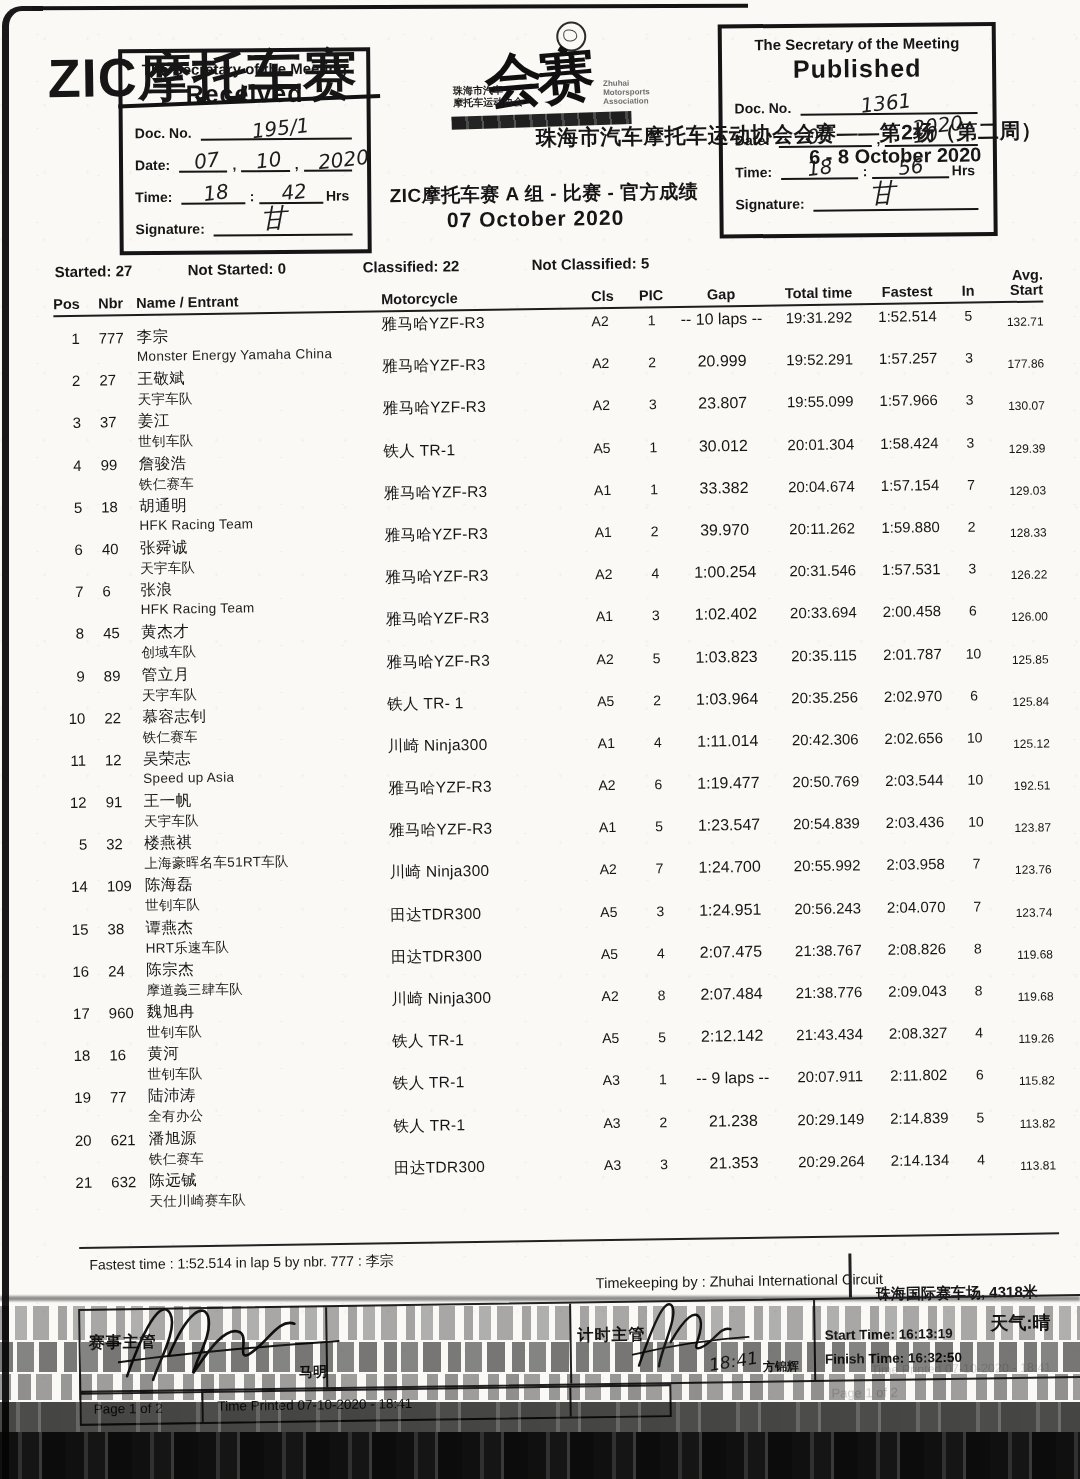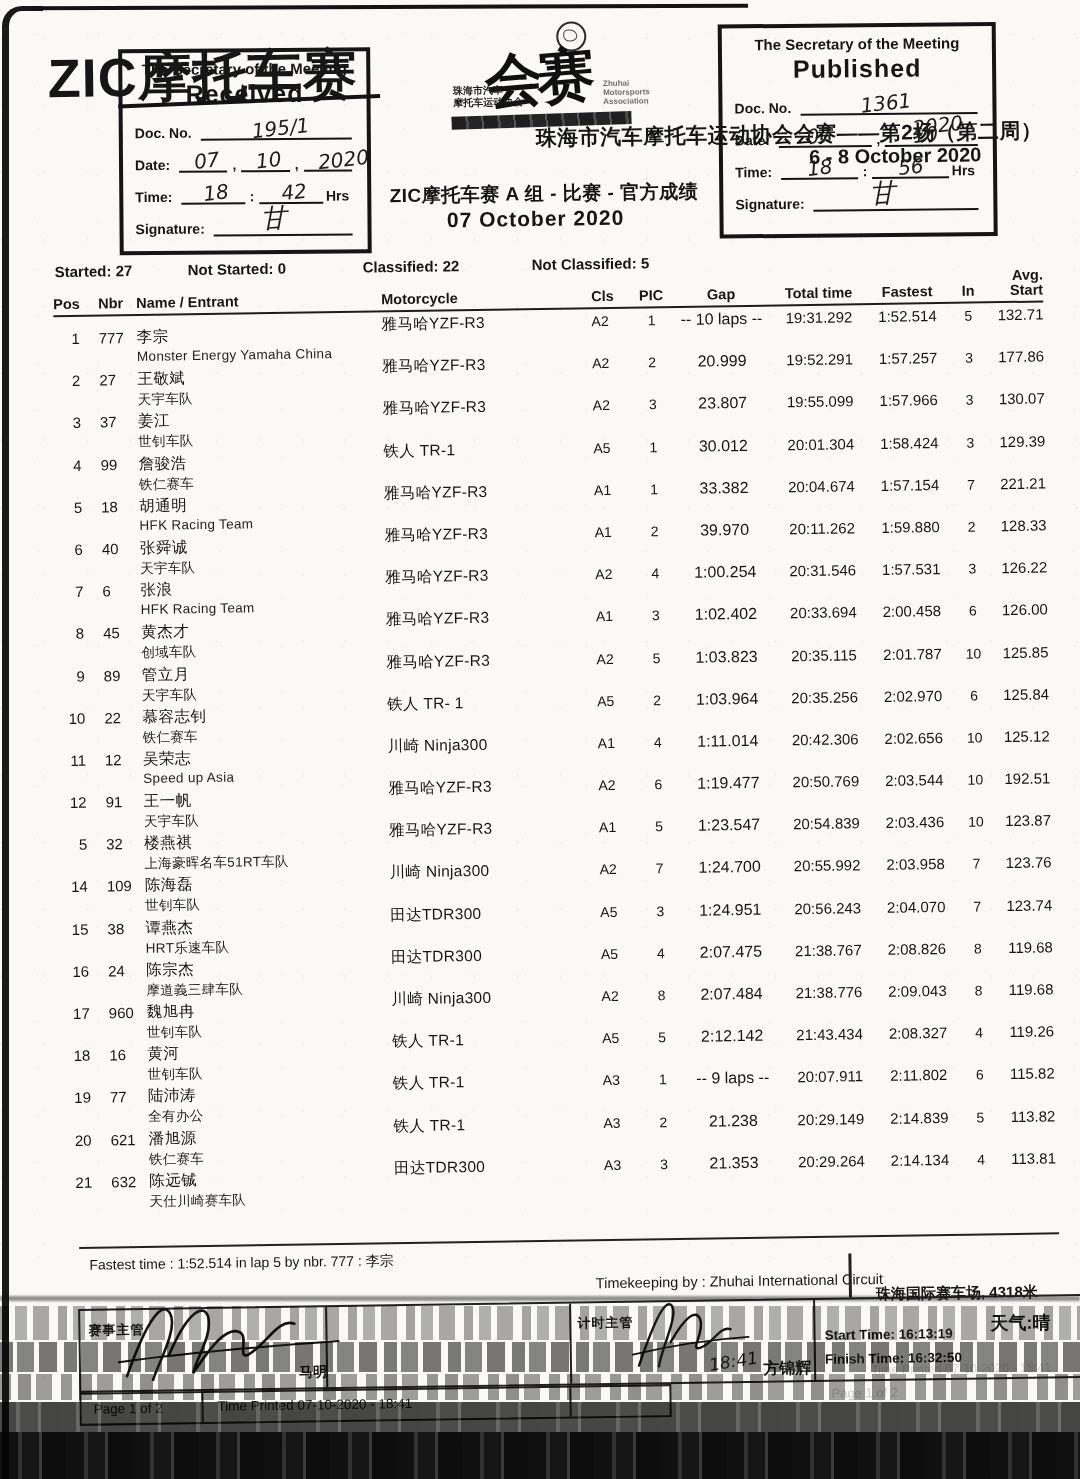--- a/index.html
+++ b/index.html
@@ -74,35 +74,35 @@
   .avg-hdr{line-height:15px;text-align:right;}
   .trow .c-pos,.trow .c-nbr{padding-top:13px;font-size:15px;}
   .trow .c-name{padding-top:11px;}
   .trow .c-name .nm{font-size:15.5px;letter-spacing:.5px;}
   .trow .c-name .team{font-size:13.5px;margin-top:1px;color:#1f1f1f;letter-spacing:.3px;}
   .trow .c-moto{padding-top:2px;font-size:15.5px;letter-spacing:.3px;}
   .trow .c-cls,.trow .c-pic,.trow .c-in{padding-top:4px;font-size:14px;}
   .trow .c-gap{padding-top:3px;font-size:16px;}
   .trow .c-total{padding-top:3px;font-size:15px;}
   .trow .c-fast{padding-top:3px;font-size:15px;}
-  .trow .c-avg{padding-top:3px;font-size:15px;}
+  .trow .c-avg{padding-top:12px;font-size:12px;}
 
   
   .fastline{position:absolute;left:72px;top:1240px;width:980px;border-top:2.5px solid #222;z-index:1;}
   .fastline .txt{padding:8px 0 0 10px;font-size:14px;}
   .timekeeping{position:absolute;left:588px;top:1276px;font-size:14.5px;z-index:1;}
   .tk-vline{position:absolute;left:841px;top:1258px;width:2.5px;height:44px;background:#222;z-index:1;}
   .circuit{position:absolute;left:868px;top:1290px;font-size:15px;font-weight:bold;z-index:1;}
   .weather{position:absolute;left:982px;top:1318px;font-size:18px;font-weight:bold;z-index:1;}
 
   .sigtable{position:absolute;left:70px;top:1302px;width:1040px;height:84px;border:2.5px solid #222;box-sizing:border-box;z-index:1;}
   .sig-div{position:absolute;top:0;width:2px;height:100%;background:#222;}
-  .sigtable .lblt{position:absolute;top:11px;font-size:13px;font-weight:bold;letter-spacing:1px;}
+  .sigtable .lblt{position:absolute;top:22px;font-size:16px;font-weight:bold;letter-spacing:1px;}
   .rd-name{position:absolute;left:218px;top:56px;font-size:14px;font-weight:bold;}
-  .tk-name{position:absolute;left:682px;top:58px;font-size:16px;font-weight:bold;}
+  .tk-name{position:absolute;left:682px;top:58px;font-size:12px;font-weight:bold;}
   .tk-hand{position:absolute;left:628px;top:50px;font-size:17px;transform:rotate(-8deg);}
   .times{position:absolute;left:744px;top:24px;font-size:13.5px;line-height:24px;font-weight:bold;}
   .sig-svg{position:absolute;z-index:2;}
 
   .pagebox{position:absolute;left:70px;top:1386px;width:592px;height:33px;border:2.5px solid #222;box-sizing:border-box;z-index:1;}
   .pb-div{position:absolute;top:0;width:2px;height:100%;background:#222;}
   .pb-page{position:absolute;left:12px;top:7px;font-size:13.5px;}
   .pb-printed{position:absolute;left:136px;top:6px;font-size:13.5px;}
   .ghost{position:absolute;color:#555;z-index:1;}
 
@@ -338,21 +338,21 @@
       <div class="nm">胡通明</div>
       <div class="team">HFK Racing Team</div>
     </div>
     <div class="c-moto">雅马哈YZF-R3</div>
     <div class="c-cls">A1</div>
     <div class="c-pic">1</div>
     <div class="c-gap">33.382</div>
     <div class="c-total">20:04.674</div>
     <div class="c-fast">1:57.154</div>
     <div class="c-in">7</div>
-    <div class="c-avg">221.21</div>
+    <div class="c-avg">129.03</div>
   </div>
 
   <div class="trow">
     <div class="c-pos">6</div>
     <div class="c-nbr">40</div>
     <div class="c-name">
       <div class="nm">张舜诚</div>
       <div class="team">天宇车队</div>
     </div>
     <div class="c-moto">雅马哈YZF-R3</div>

